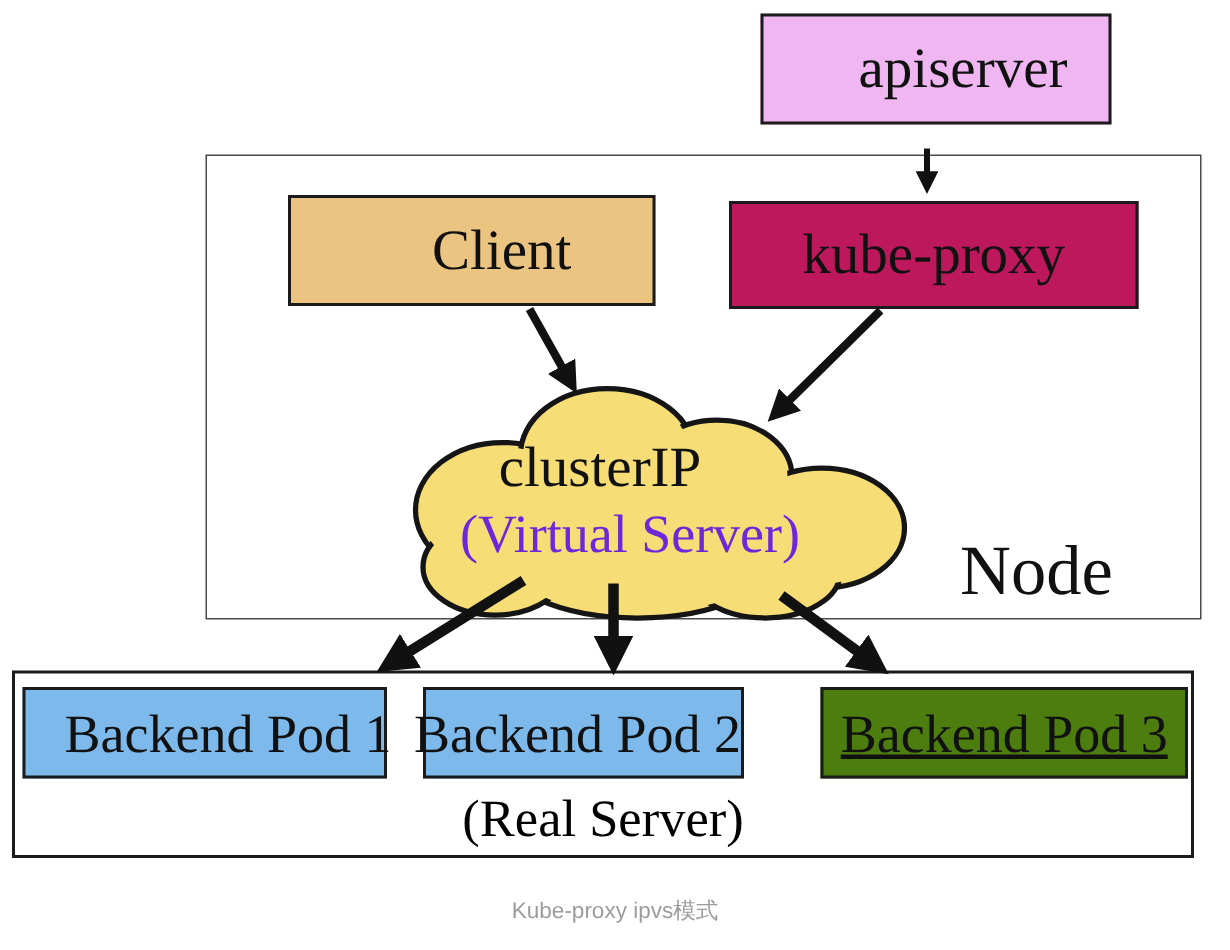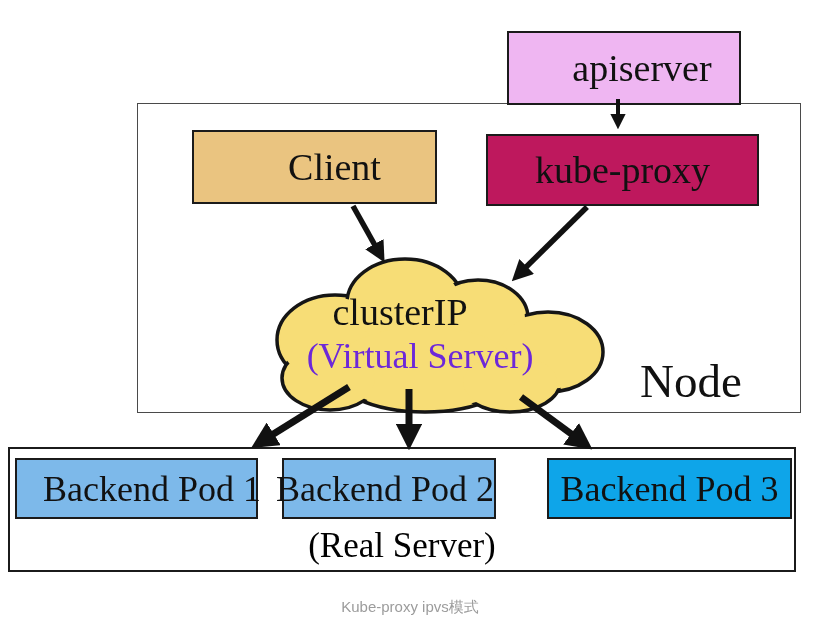--- a/index.html
+++ b/index.html
@@ -24,21 +24,21 @@
     white-space: nowrap;
   }
   #node-box {
     position: absolute;
     left: 137px; top: 103px;
     width: 664px; height: 310px;
     border: 1.5px solid #4a4a4a;
     box-sizing: border-box;
     background: #ffffff;
   }
-  #apiserver-box { left: 507px; top: 31px;  width: 234px; height: 74px; padding-left: 36px; }
+  #apiserver-box { left: 507px; top: 9px;  width: 234px; height: 74px; padding-left: 36px; }
   #client-box    { left: 192px; top: 130px; width: 245px; height: 74px; }
   #kubeproxy-box { left: 486px; top: 134px; width: 273px; height: 72px; }
   #node-label {
     position: absolute;
     left: 640px; top: 358px;
     width: 150px;
     font-size: 47px;
     color: #111111;
     line-height: 1;
   }
@@ -109,21 +109,21 @@
   <div id="node-label">Node</div>
 
   <div id="real-server-box"></div>
 
   <div class="box pod-box" id="pod1-box" style="background-color: rgb(125, 185, 234); padding-left: 31px;">
     <span>Backend Pod 1</span>
   </div>
   <div class="box pod-box" id="pod2-box" style="background-color: rgb(125, 185, 234);">
     <span>Backend Pod 2</span>
   </div>
-  <div class="box pod-box" id="pod3-box" style="background-color: #0ea5e9;">
+  <div class="box pod-box" id="pod3-box" style="background-color: #4d7c0f; text-decoration: underline;">
     <span>Backend Pod 3</span>
   </div>
 
   <div id="real-server-label" style="color: #000000;">(Real Server)</div>
 
   <svg id="svg-layer" viewBox="0 0 820 633" xmlns="http://www.w3.org/2000/svg">
     <defs>
       <marker id="ah" viewBox="0 0 10 10" refX="6.5" refY="5" markerWidth="3.8" markerHeight="3.8" orient="auto-start-reverse">
         <path d="M0 0 L10 5 L0 10 z" fill="#111111"></path>
       </marker>

